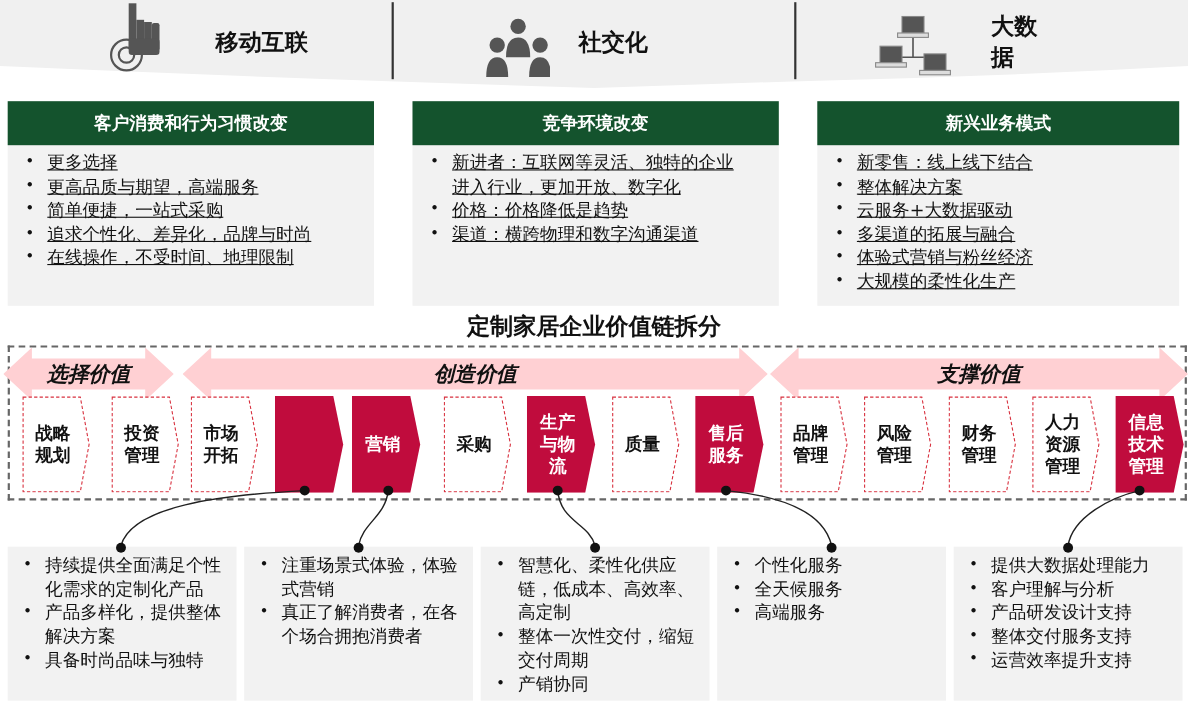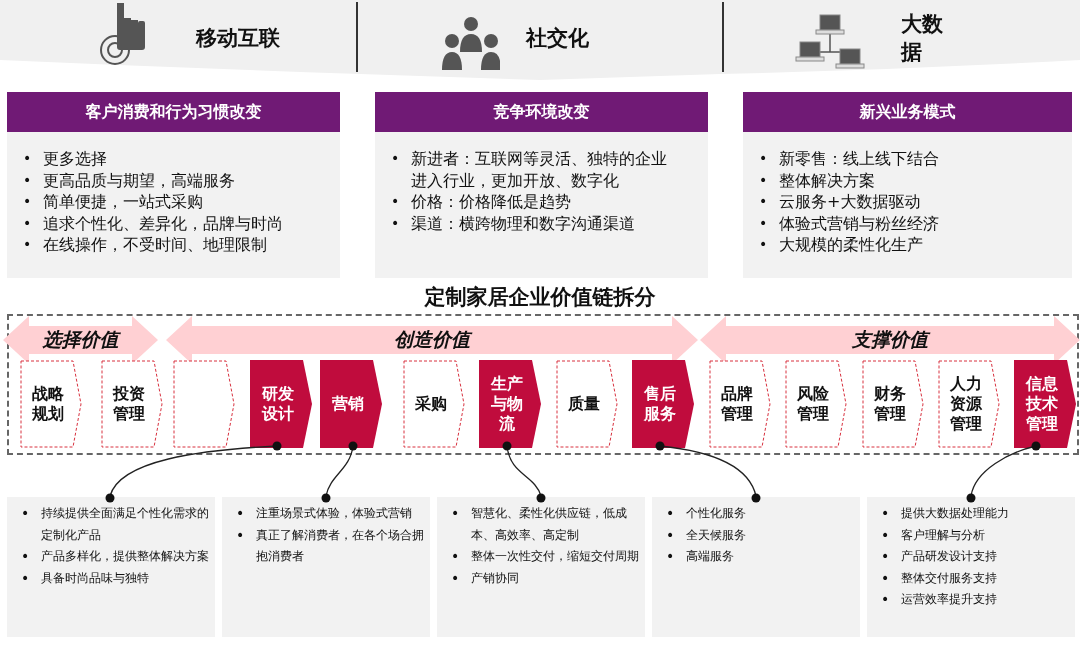--- a/index.html
+++ b/index.html
@@ -11,24 +11,24 @@
   .top-banner { position: absolute; left: 0; top: 0; width: 960px; height: 85px; }
   .top-banner svg.bg { position: absolute; left: 0; top: 0; }
   .trend { position: absolute; top: 0; height: 75px; display: flex; align-items: center; }
   .trend .icon { width: 80px; height: 75px; position: relative; }
   .trend .label { font-size: 21px; font-weight: bold; color: #111; margin-left: 16px; }
   .vsep { position: absolute; top: 2px; width: 2px; height: 70px; background: #333; }
 
   
   .driver { position: absolute; top: 92px; height: 186px; background: #f2f2f2; }
   .driver .head {
-    height: 40px; background: #701a75; color: #fff; font-weight: bold; font-size: 16px;
+    height: 40px; background: #14532d; color: #fff; font-weight: bold; font-size: 16px;
     display: flex; align-items: center; justify-content: center;
   }
-  .driver ul { list-style: none; padding: 16px 10px 0 14px; }
+  .driver ul { list-style: none; padding: 5px 10px 0 14px; text-decoration: underline; }
   .driver li { position: relative; padding-left: 22px; font-size: 16px; line-height: 21.5px; color: #111; }
   .driver li::before { content: "•"; position: absolute; left: 2px; top: 0; font-size: 14px; }
 
   .chain-title {
     position: absolute; top: 283px; left: 0; width: 1080px; text-align: center;
     font-weight: bold; font-size: 21px; color: #111;
   }
   .chain-frame {
     position: absolute; left: 7px; top: 314px; width: 1072px; height: 141px;
     border: 2px dashed #666;
@@ -43,21 +43,21 @@
   .step svg { position: absolute; left: 0; top: 0; }
   .step .txt {
     position: absolute; left: 0; top: 0; width: 56px; height: 88px;
     display: flex; align-items: center; justify-content: center; text-align: center;
     font-weight: bold; font-size: 16px; line-height: 20px; color: #111; white-space: pre-line;
   }
   .step.hl .txt { color: #fff; }
 
   .detail { position: absolute; top: 497px; height: 140px; background: #f2f2f2; }
   .detail ul { list-style: none; padding: 6px 6px 0 12px; }
-  .detail li { position: relative; padding-left: 22px; font-size: 12px; line-height: 21.5px; color: #111; }
+  .detail li { position: relative; padding-left: 22px; font-size: 16px; line-height: 21.5px; color: #111; }
   .detail li::before { content: "•"; position: absolute; left: 2px; top: 0; font-size: 14px; }
 
   svg.connectors { position: absolute; left: 0; top: 0; pointer-events: none; }
 </style>
 </head>
 <body>
 
 <div class="top-banner">
   <svg class="bg" width="1080" height="85">
     <path d="M0,0 L1080,0 L1080,60 Q900,70 720,74 L540,80 L360,74 Q180,68 0,60 Z" fill="#f0f0f0"></path>
@@ -132,20 +132,21 @@
     <li>渠道：横跨物理和数字沟通渠道</li>
   </ul>
 </div>
 
 <div class="driver" style="left:743px; width:329px;">
   <div class="head">新兴业务模式</div>
   <ul>
     <li>新零售：线上线下结合</li>
     <li>整体解决方案</li>
     <li>云服务+大数据驱动</li>
+    <li>多渠道的拓展与融合</li>
     <li>体验式营销与粉丝经济</li>
     <li>大规模的柔性化生产</li>
   </ul>
 </div>
 
 <div class="chain-title">定制家居企业价值链拆分</div>
 <div class="chain-frame"></div>
 
 <div class="band" style="left:3px; width:155px;">
   <svg width="155" height="48">
@@ -179,27 +180,27 @@
   <svg width="64" height="88">
       <polygon points="1,1 53,1 61,44 53,87 1,87" fill="#fff" stroke="#d8313f" stroke-width="1" stroke-dasharray="3,2"></polygon>
     </svg>
   <div class="txt">投资
 管理</div>
 </div>
 <div class="step" style="left:173px;">
   <svg width="64" height="88">
       <polygon points="1,1 53,1 61,44 53,87 1,87" fill="#fff" stroke="#d8313f" stroke-width="1" stroke-dasharray="3,2"></polygon>
     </svg>
+  <div class="txt">市场
+开拓</div>
 </div>
 <div class="step hl" style="left:250px;">
   <svg width="64" height="88">
       <polygon points="0,0 53,0 62,44 53,88 0,88" fill="#c00c3d"></polygon>
     </svg>
-  <div class="txt">研发
-设计</div>
 </div>
 <div class="step hl" style="left:320px;">
   <svg width="64" height="88">
       <polygon points="0,0 53,0 62,44 53,88 0,88" fill="#c00c3d"></polygon>
     </svg>
   <div class="txt">营销</div>
 </div>
 <div class="step" style="left:403px;">
   <svg width="64" height="88">
       <polygon points="1,1 53,1 61,44 53,87 1,87" fill="#fff" stroke="#d8313f" stroke-width="1" stroke-dasharray="3,2"></polygon>

